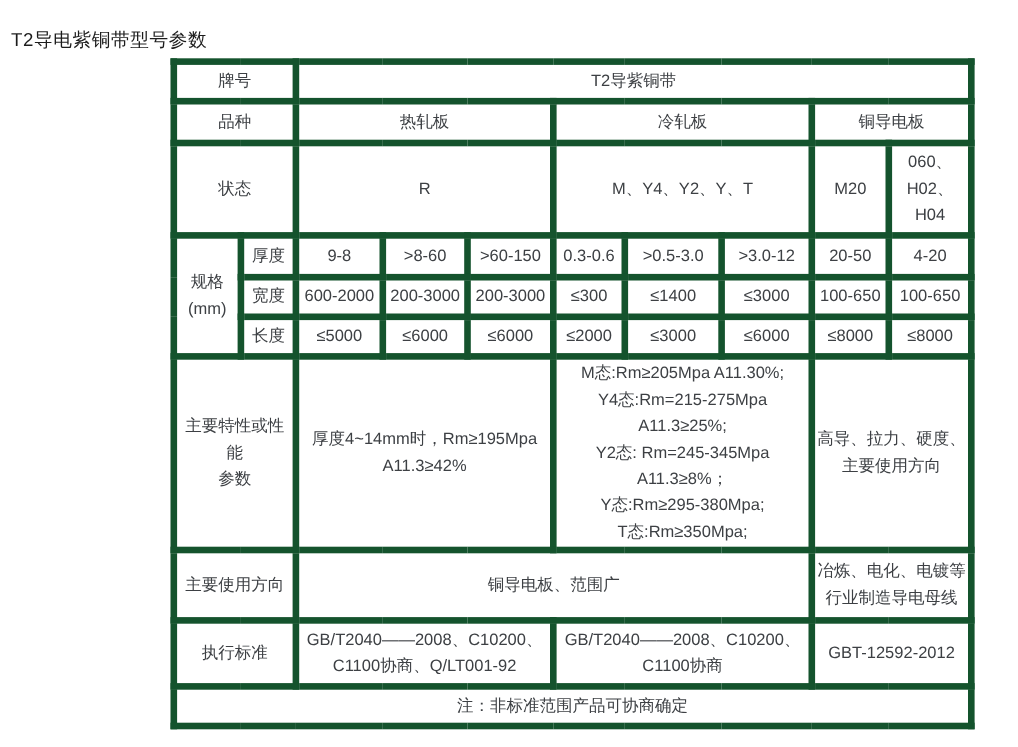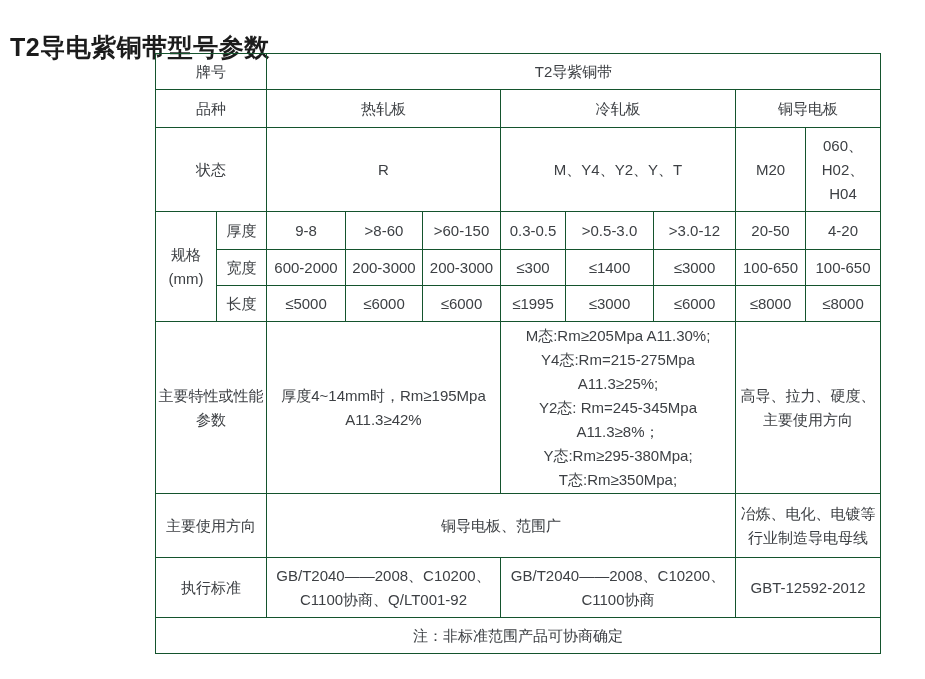--- a/index.html
+++ b/index.html
@@ -12,35 +12,35 @@
     width: 925px;
     height: 679px;
     font-family: "Liberation Sans", "DejaVu Sans", sans-serif;
     color: #3d4044;
     overflow: hidden;
   }
   .page-title {
     position: absolute;
     left: 10px;
     top: 14px;
-    font-size: 25px;
-    font-weight: bold;
+    font-size: 17px;
+    font-weight: normal;
     color: #1c1c1c;
     letter-spacing: 0.5px;
   }
   table.spec-table {
     position: absolute;
     left: 155px;
     top: 53px;
     border-collapse: collapse;
     table-layout: fixed;
     width: 725px;
   }
   table.spec-table td {
-    border: 1px solid #14532d;
+    border: 6px solid #14532d;
     text-align: center;
     vertical-align: middle;
     font-size: 15px;
     line-height: 1.6;
     padding: 1px 2px;
     white-space: pre-line;
     overflow: hidden;
     color: #3d4044;
   }
   td.note-cell {
@@ -90,21 +90,21 @@
 H04</td>
   </tr>
 
   <tr style="height:38px">
     <td rowspan="3">规格
 (mm)</td>
     <td>厚度</td>
     <td>9-8</td>
     <td>&gt;8-60</td>
     <td>&gt;60-150</td>
-    <td>0.3-0.5</td>
+    <td>0.3-0.6</td>
     <td>&gt;0.5-3.0</td>
     <td>&gt;3.0-12</td>
     <td>20-50</td>
     <td>4-20</td>
   </tr>
 
   <tr style="height:36px">
     <td>宽度</td>
     <td>600-2000</td>
     <td>200-3000</td>
@@ -114,21 +114,21 @@
     <td>≤3000</td>
     <td>100-650</td>
     <td>100-650</td>
   </tr>
 
   <tr style="height:36px">
     <td>长度</td>
     <td>≤5000</td>
     <td>≤6000</td>
     <td>≤6000</td>
-    <td>≤1995</td>
+    <td>≤2000</td>
     <td>≤3000</td>
     <td>≤6000</td>
     <td>≤8000</td>
     <td>≤8000</td>
   </tr>
 
   <tr style="height:172px">
     <td colspan="2">主要特性或性能
 参数</td>
     <td colspan="3">厚度4~14mm时，Rm≥195Mpa

